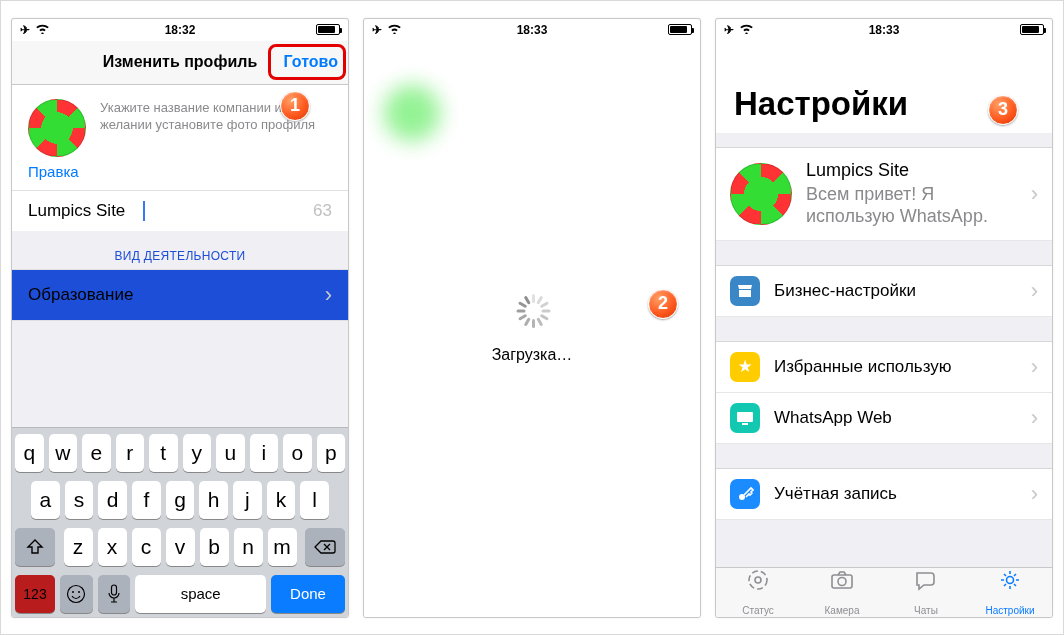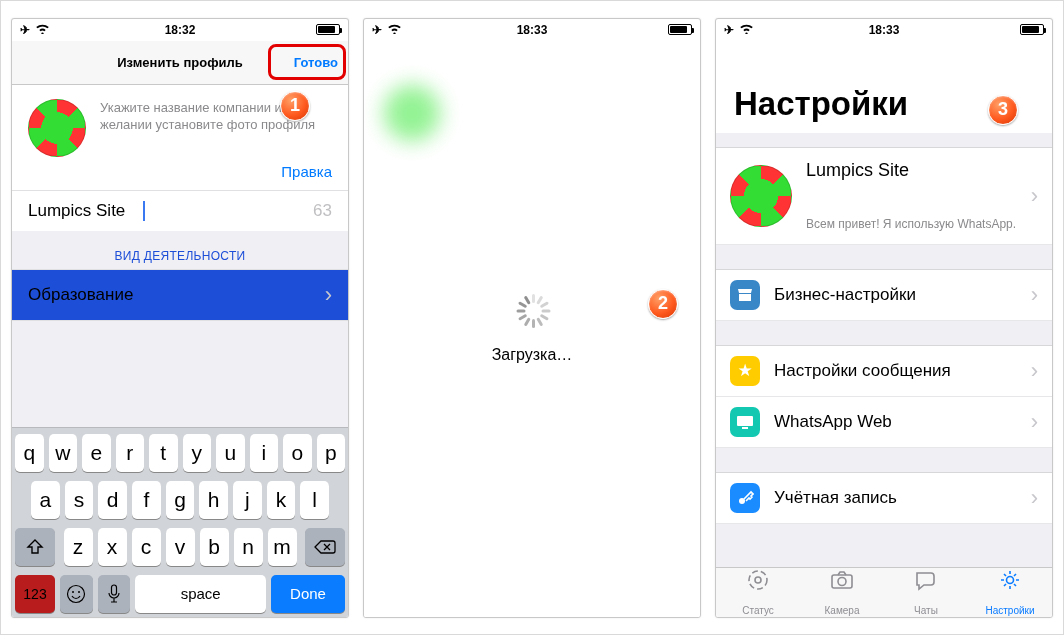--- a/index.html
+++ b/index.html
@@ -31,21 +31,21 @@
   .battery {
     width: 24px; height: 11px; border: 1px solid #000; border-radius: 2px; position: relative;
     display: flex; align-items: center;
   }
   .battery::after { content:""; position:absolute; right:-3px; top:3px; width:2px; height:5px; background:#000; border-radius:0 1px 1px 0;}
   .battery-fill { height: 7px; margin-left:1px; background:#000; border-radius:1px; }
   
   .navbar {
     height: 44px; background:#f7f7f8; border-bottom:1px solid #c8c8c8;
     display:flex; align-items:center; justify-content:center; position:relative;
-    font-size:13px; font-weight:600;
+    font-size:16px; font-weight:600;
   }
   .navbar .done {
     position:absolute; right:10px; color:#007aff; font-weight:600;
   }
   .red-box {
     position:absolute; right:2px; top:50%; transform:translateY(-50%);
     width:78px; height:36px; border:3px solid #e30000; border-radius:8px;
     pointer-events:none;
   }
   
@@ -53,21 +53,21 @@
   .profile-row { display:flex; padding:14px 16px 6px; gap:14px; background:#fff; }
   .avatar {
     width:58px; height:58px; border-radius:50%; flex-shrink:0;
     background: radial-gradient(circle at center, #3d3 0 40%, transparent 40%),
                 conic-gradient(#f33 0 12.5%, #3d3 12.5% 25%, #f33 25% 37.5%, #3d3 37.5% 50%,
                                #f33 50% 62.5%, #3d3 62.5% 75%, #f33 75% 87.5%, #3d3 87.5% 100%);
     border:1px solid rgba(0,0,0,.15);
   }
   .avatar.med { width:62px; height:62px; }
   .profile-hint { font-size:13px; color:#8a8a8d; line-height:1.35; }
-  .edit-link { color:#007aff; font-size:15px; padding:0 16px 10px; background:#fff;text-align:right; }
+  .edit-link { color:#007aff; font-size:15px; padding:0 16px 10px; background:#fff; }
   .name-field {
     background:#fff; border-top:1px solid #e0e0e3; padding:10px 16px;
     display:flex; align-items:center; justify-content:space-between;
     font-size:17px;
   }
   .name-field input { border:none; font-size:17px; outline:none; flex:1; }
   .name-field .count { color:#c0c0c3; }
   .section-label { font-size:12px; color:#1d4ed8; padding:18px 16px 6px; background:#efeff4; letter-spacing:.3px;text-align:center;}
   .cell {
     background:#1d4ed8; padding:12px 16px; font-size:17px;
@@ -126,21 +126,21 @@
     background:#fff; display:flex; align-items:center; gap:14px;
     padding:10px 14px; font-size:17px; border-bottom:1px solid #e7e7ea;
     position:relative;
   }
   .p3-group-first { border-top:1px solid #d7d7da;align-items:center; }
   .p3-gap { height:24px; }
   .p3-gap.sm { height:14px; }
   .p3-profile { align-items:center; padding:12px 14px; }
   .p3-profile .info { display:flex; flex-direction:column; gap:2px; flex:1; }
   .p3-profile .name { font-size:18px; font-weight:400; }
-  .p3-profile .sub { font-size:12px; color:#8a8a8d; line-height:1.25;margin-top:34px;}
+  .p3-profile .sub { font-size:18px; color:#8a8a8d; line-height:1.25;}
   .sq-icon {
     width:30px; height:30px; border-radius:7px; display:flex; align-items:center; justify-content:center;
     color:#fff; font-size:17px; flex-shrink:0;
   }
   .ic-biz{background:#3a87c8;} .ic-star{background:#ffcc00;} .ic-web{background:#12c8b0;}
   .ic-key{background:#1a8cff;}
   .p3-cell .chev { margin-left:auto; }
 
   
   .tabbar {
@@ -355,21 +355,21 @@
         <svg width="18" height="18" viewBox="0 0 18 18" fill="#fff">
             <path d="M2 3h14l-1 4H3zM3 8h12v7H3zM6 11h3v4H6z"></path>
           </svg>
       </div>
       <span>Бизнес-настройки</span>
       <span class="chev">›</span>
     </div>
     <div class="p3-gap"></div>
     <div class="p3-cell p3-group-first">
       <div class="sq-icon ic-star">★</div>
-      <span>Настройки сообщения</span>
+      <span>Избранные использую</span>
       <span class="chev">›</span>
     </div>
     <div class="p3-cell">
       <div class="sq-icon ic-web">
         <svg width="18" height="14" viewBox="0 0 18 14" fill="#fff">
             <rect x="1" y="1" width="16" height="10" rx="1"></rect>
             <rect x="6" y="12" width="6" height="2"></rect>
           </svg>
       </div>
       <span>WhatsApp Web</span>

